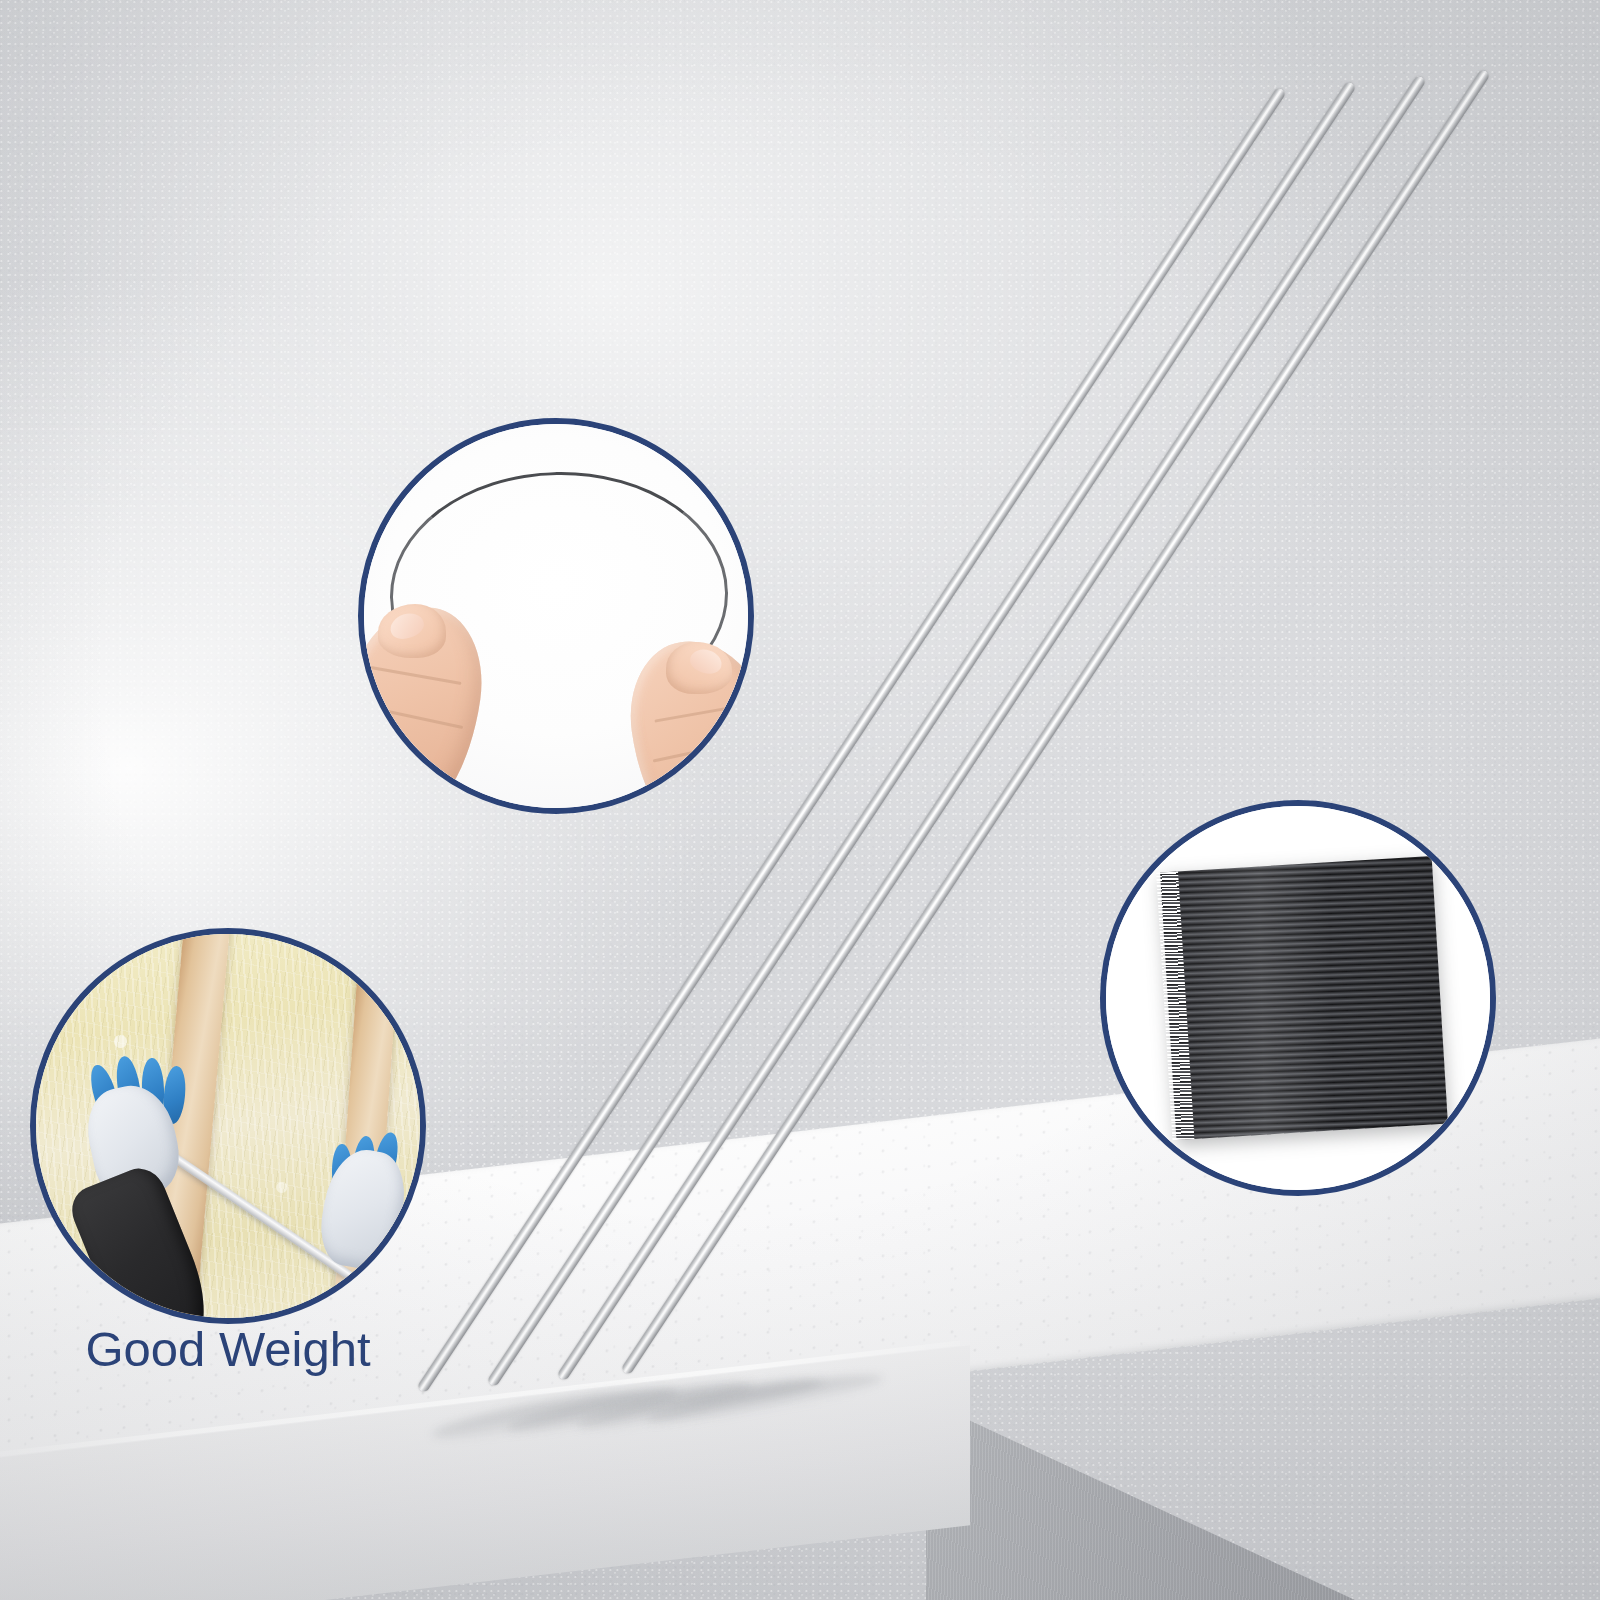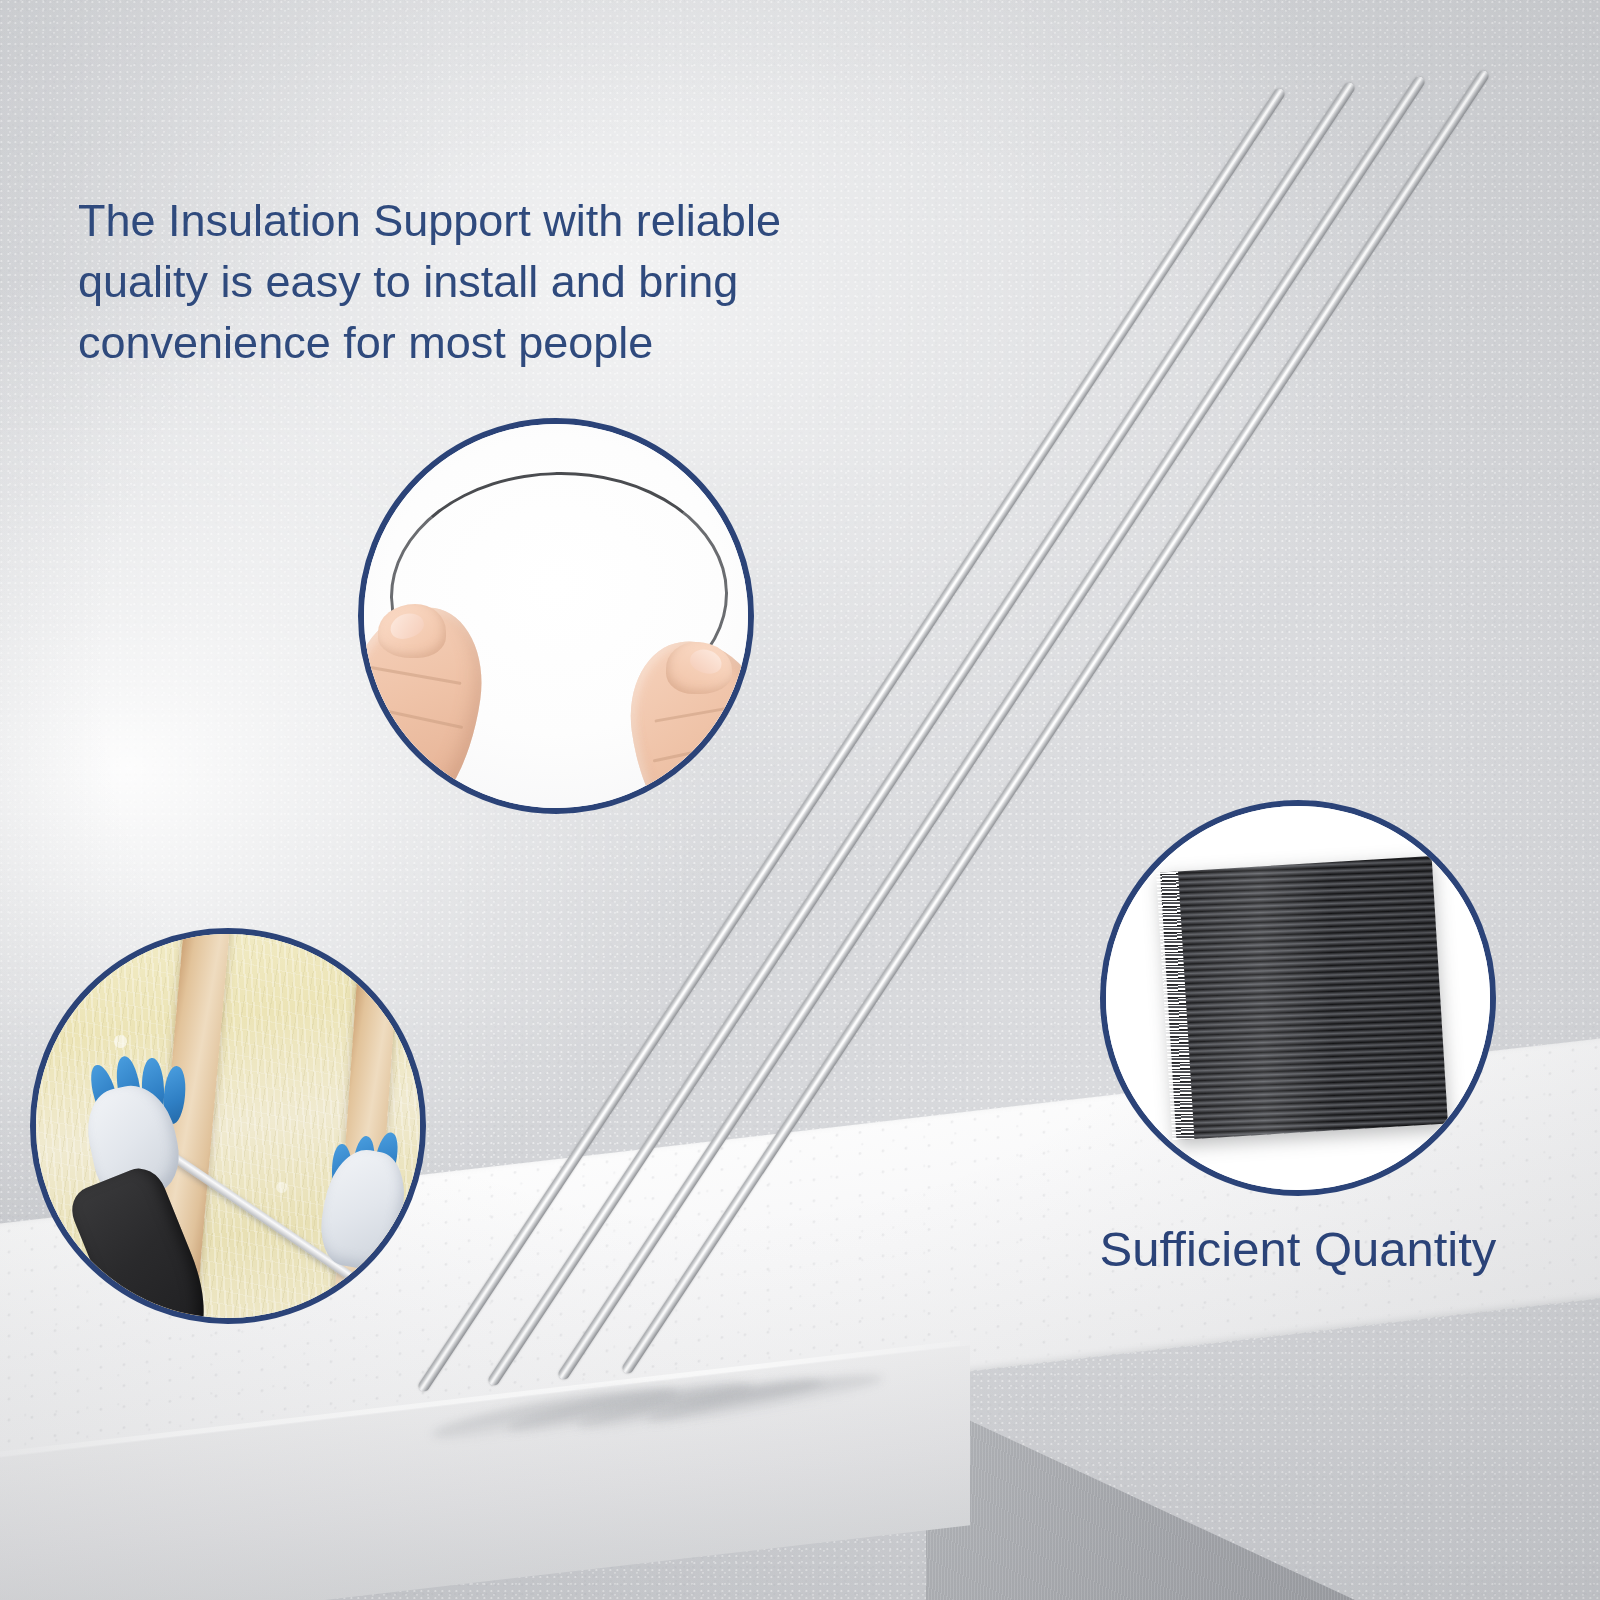--- a/index.html
+++ b/index.html
@@ -360,21 +360,20 @@
     <div class="rod-shadow" style="left:645px; top:1388px; width:240px; height:22px; transform:rotate(-10deg);"></div>
 
     <div class="rod" style="left:846px; top:-40px; width:11px; height:1560px; transform: rotate(33.5deg); transform-origin: 50% 50%;"></div>
     <div class="rod" style="left:916px; top:-46px; width:11px; height:1560px; transform: rotate(33.5deg); transform-origin: 50% 50%;"></div>
     <div class="rod" style="left:986px; top:-52px; width:11px; height:1560px; transform: rotate(33.5deg); transform-origin: 50% 50%;"></div>
     <div class="rod" style="left:1050px; top:-58px; width:11px; height:1560px; transform: rotate(33.5deg); transform-origin: 50% 50%;"></div>
   </div>
 
   <div class="bg-vignette"></div>
 
-  <div class="subhead">The Insulation Support with reliable quality is easy to install and bring convenience for most people</div>
 
   <div class="circle" style="left:358px; top:418px; width:396px; height:396px;">
     <div class="circle-inner">
       <div class="c1-bg"></div>
       <div class="c1-arc"></div>
 
       <div class="hand hand-l"></div>
       <div class="finger-line" style="left:6px; top:250px; width:92px; transform:rotate(10deg);"></div>
       <div class="finger-line" style="left:4px; top:292px; width:96px; transform:rotate(12deg);"></div>
       <div class="thumb-l"></div>
@@ -403,25 +402,25 @@
       <div class="glove glove-l"></div>
 
       <div class="finger-blue" style="right:24px; top:198px; width:21px; height:58px; transform:rotate(12deg);"></div>
       <div class="finger-blue" style="right:46px; top:202px; width:21px; height:60px; transform:rotate(6deg);"></div>
       <div class="finger-blue" style="right:68px; top:210px; width:20px; height:56px; transform:rotate(0deg);"></div>
       <div class="glove glove-r"></div>
 
       <div class="cuff cuff-l"></div>
     </div>
   </div>
+  <div class="caption" style="left:38px; top:1322px; width:380px;">Good Weight</div>
 
   <div class="circle" style="left:1100px; top:800px; width:396px; height:396px;">
     <div class="circle-inner">
       <div class="bundle-bg"></div>
       <div class="bundle">
         <div class="bundle-sheen"></div>
         <div class="bundle-mask-l"></div>
       </div>
     </div>
   </div>
-  <div class="caption" style="left:1068px; top:1222px; width:460px;">Sufficient Quantity</div>
 
 </div>
 
 </body></html>

